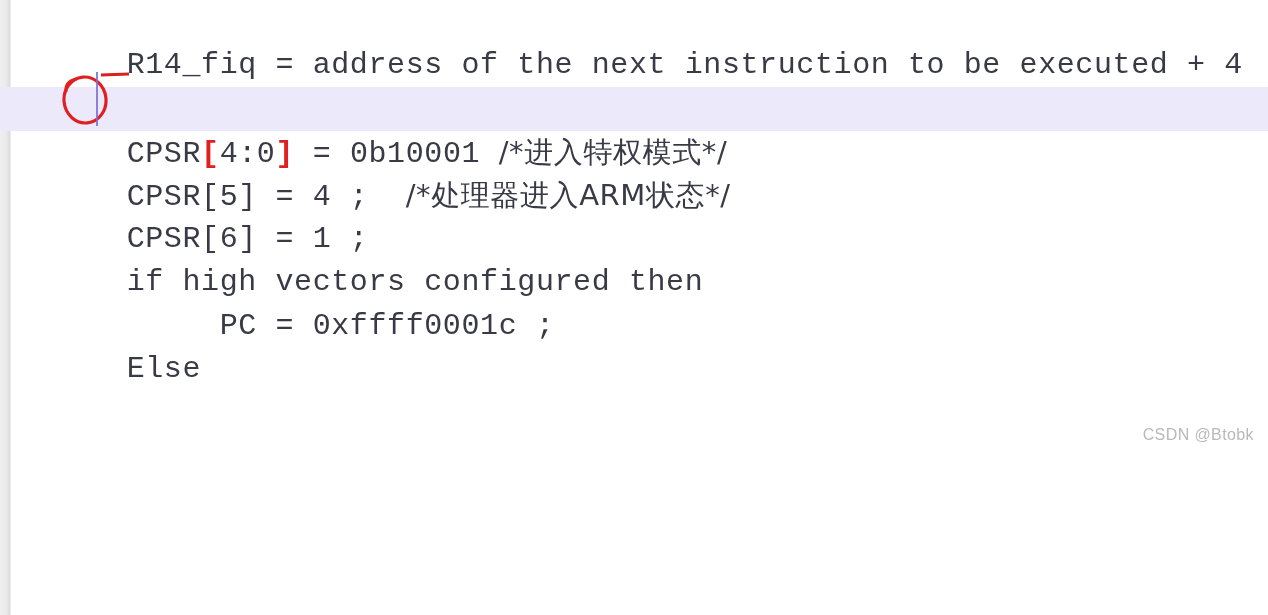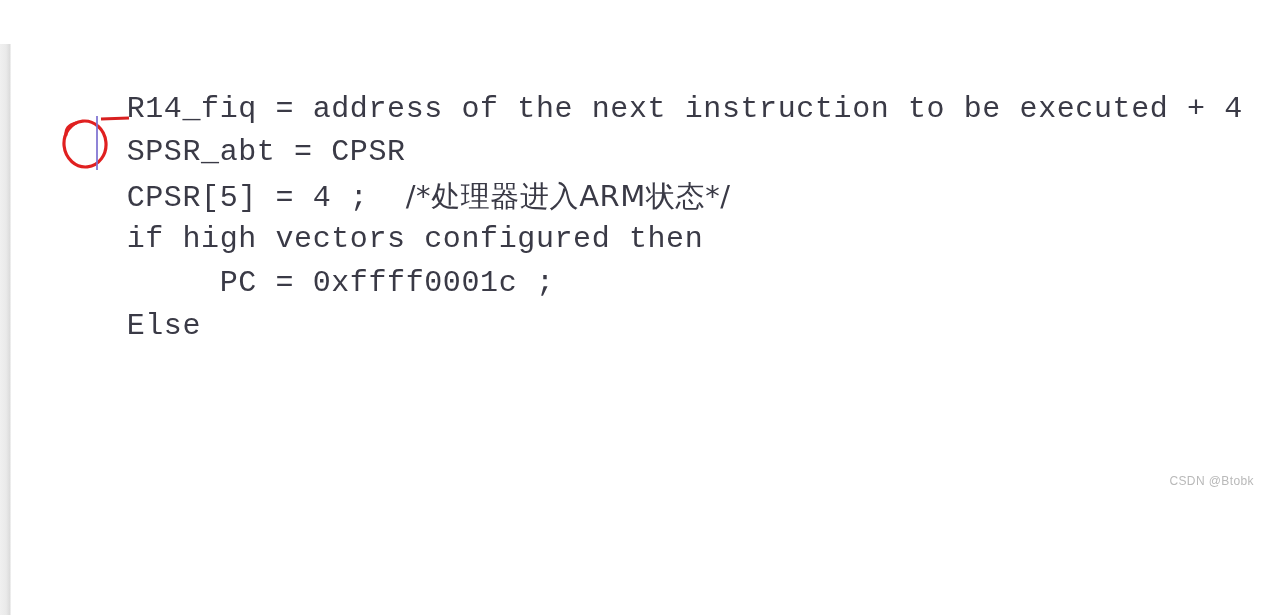--- a/index.html
+++ b/index.html
@@ -12,21 +12,20 @@
     height: 615px;
     overflow: hidden;
     font-family: "Liberation Mono", "DejaVu Sans Mono", monospace;
   }
 
   #page {
     position: relative;
     width: 1268px;
     height: 452px;
     background: #ffffff;
-    margin-top: 44px;
   }
 
   
   #gutter {
     position: absolute;
     left: 0;
     top: 0;
     width: 11px;
     height: 615px;
     background: linear-gradient(to right, #f0f0f0 0%, #eaeaea 55%, #dcdcdc 88%, #f7f7f7 100%);
@@ -98,21 +97,21 @@
     background: #d82020;
     transform: rotate(-2deg);
     pointer-events: none;
   }
 
   #watermark {
     position: absolute;
     right: 14px;
     bottom: 8px;
     font-family: "Liberation Sans", sans-serif;
-    font-size: 12px;
+    font-size: 16px;
     color: #b9b9b9;
     letter-spacing: 0.4px;
   }
 </style>
 </head>
 <body>
 
 <div id="page">
 
   <div id="gutter"></div>
@@ -120,25 +119,31 @@
   <div id="code">
 
     <div class="code-line">
       <span>R14_fiq = address of the next instruction to be executed + 4</span>
     </div>
 
     <div class="code-line">
       <span>SPSR_abt = CPSR</span>
     </div>
 
+    <div class="code-line highlighted">
+      <span>CPSR</span><span class="tok-red">[</span><span>4:0</span><span class="tok-red">]</span><span> = 0b10001 </span><span class="cn">/*进入特权模式*/</span>
+    </div>
 
     <div class="code-line">
       <span>CPSR[5] = 4 ;  </span><span class="cn">/*处理器进入ARM状态*/</span>
     </div>
 
+    <div class="code-line">
+      <span>CPSR[6] = 1 ;</span>
+    </div>
 
 
     <div class="code-line">
       <span>if high vectors configured then</span>
     </div>
 
     <div class="code-line">
       <span>     PC = 0xffff0001c ;</span>
     </div>
 

